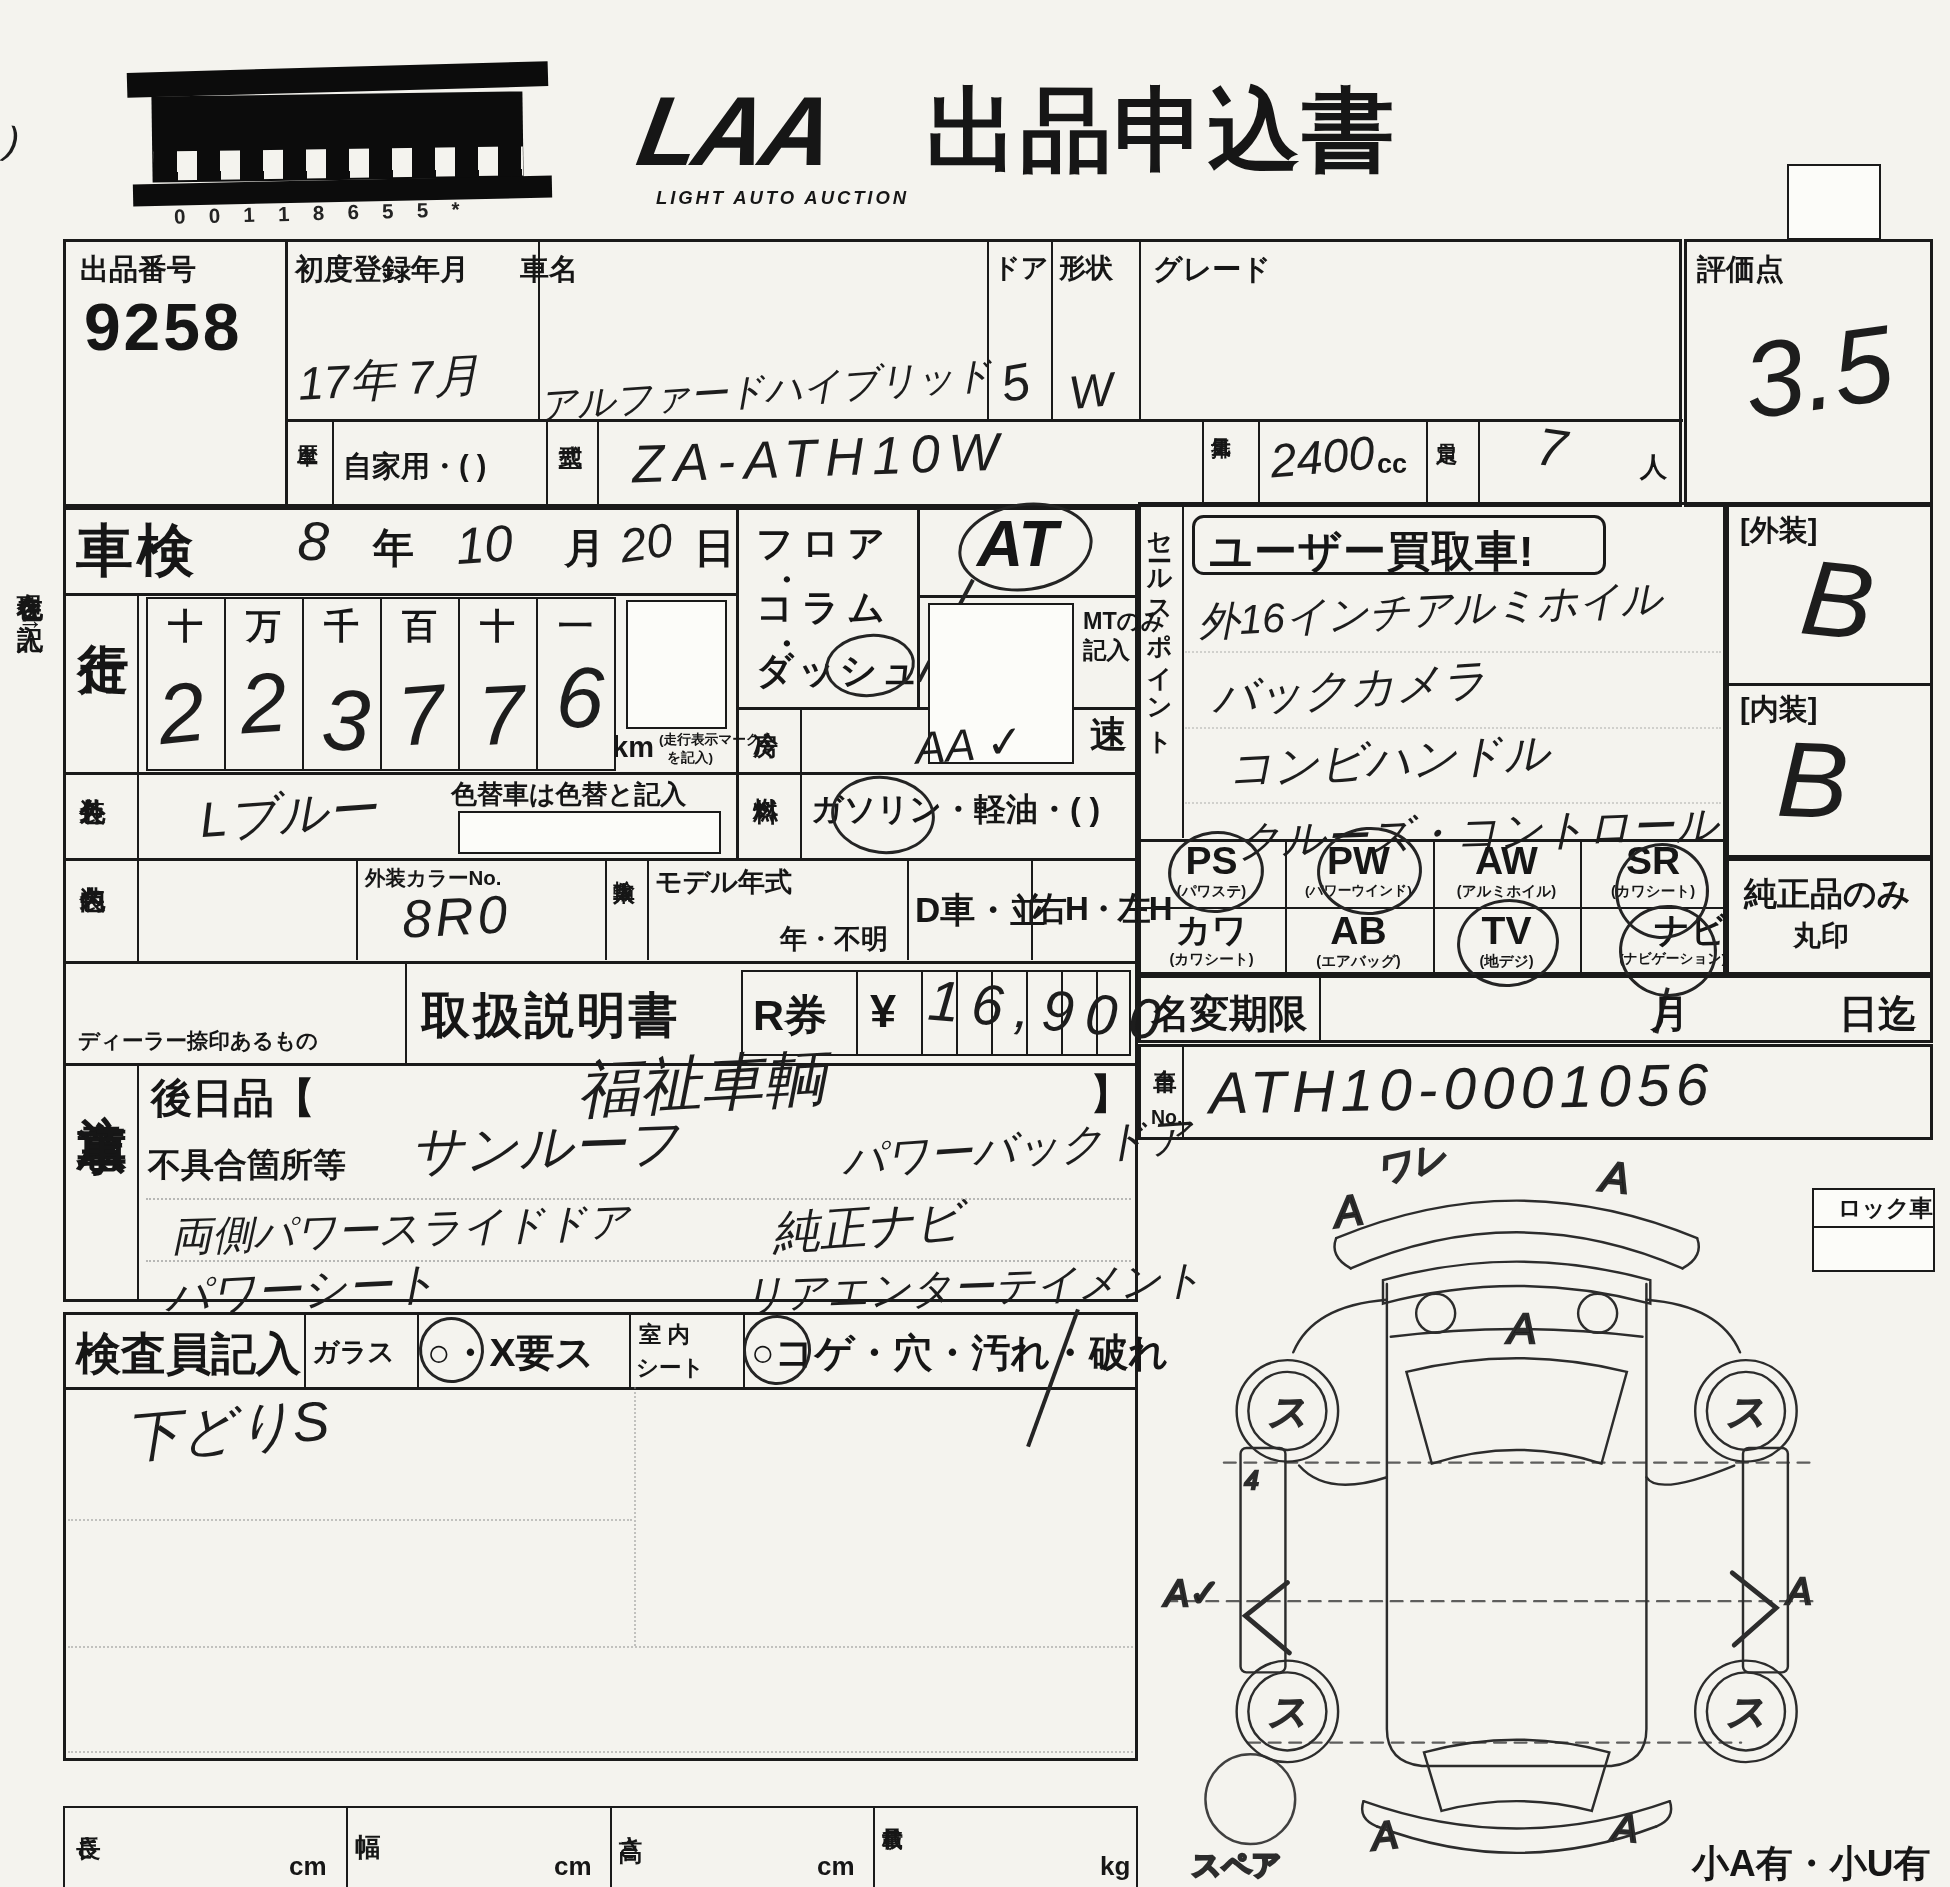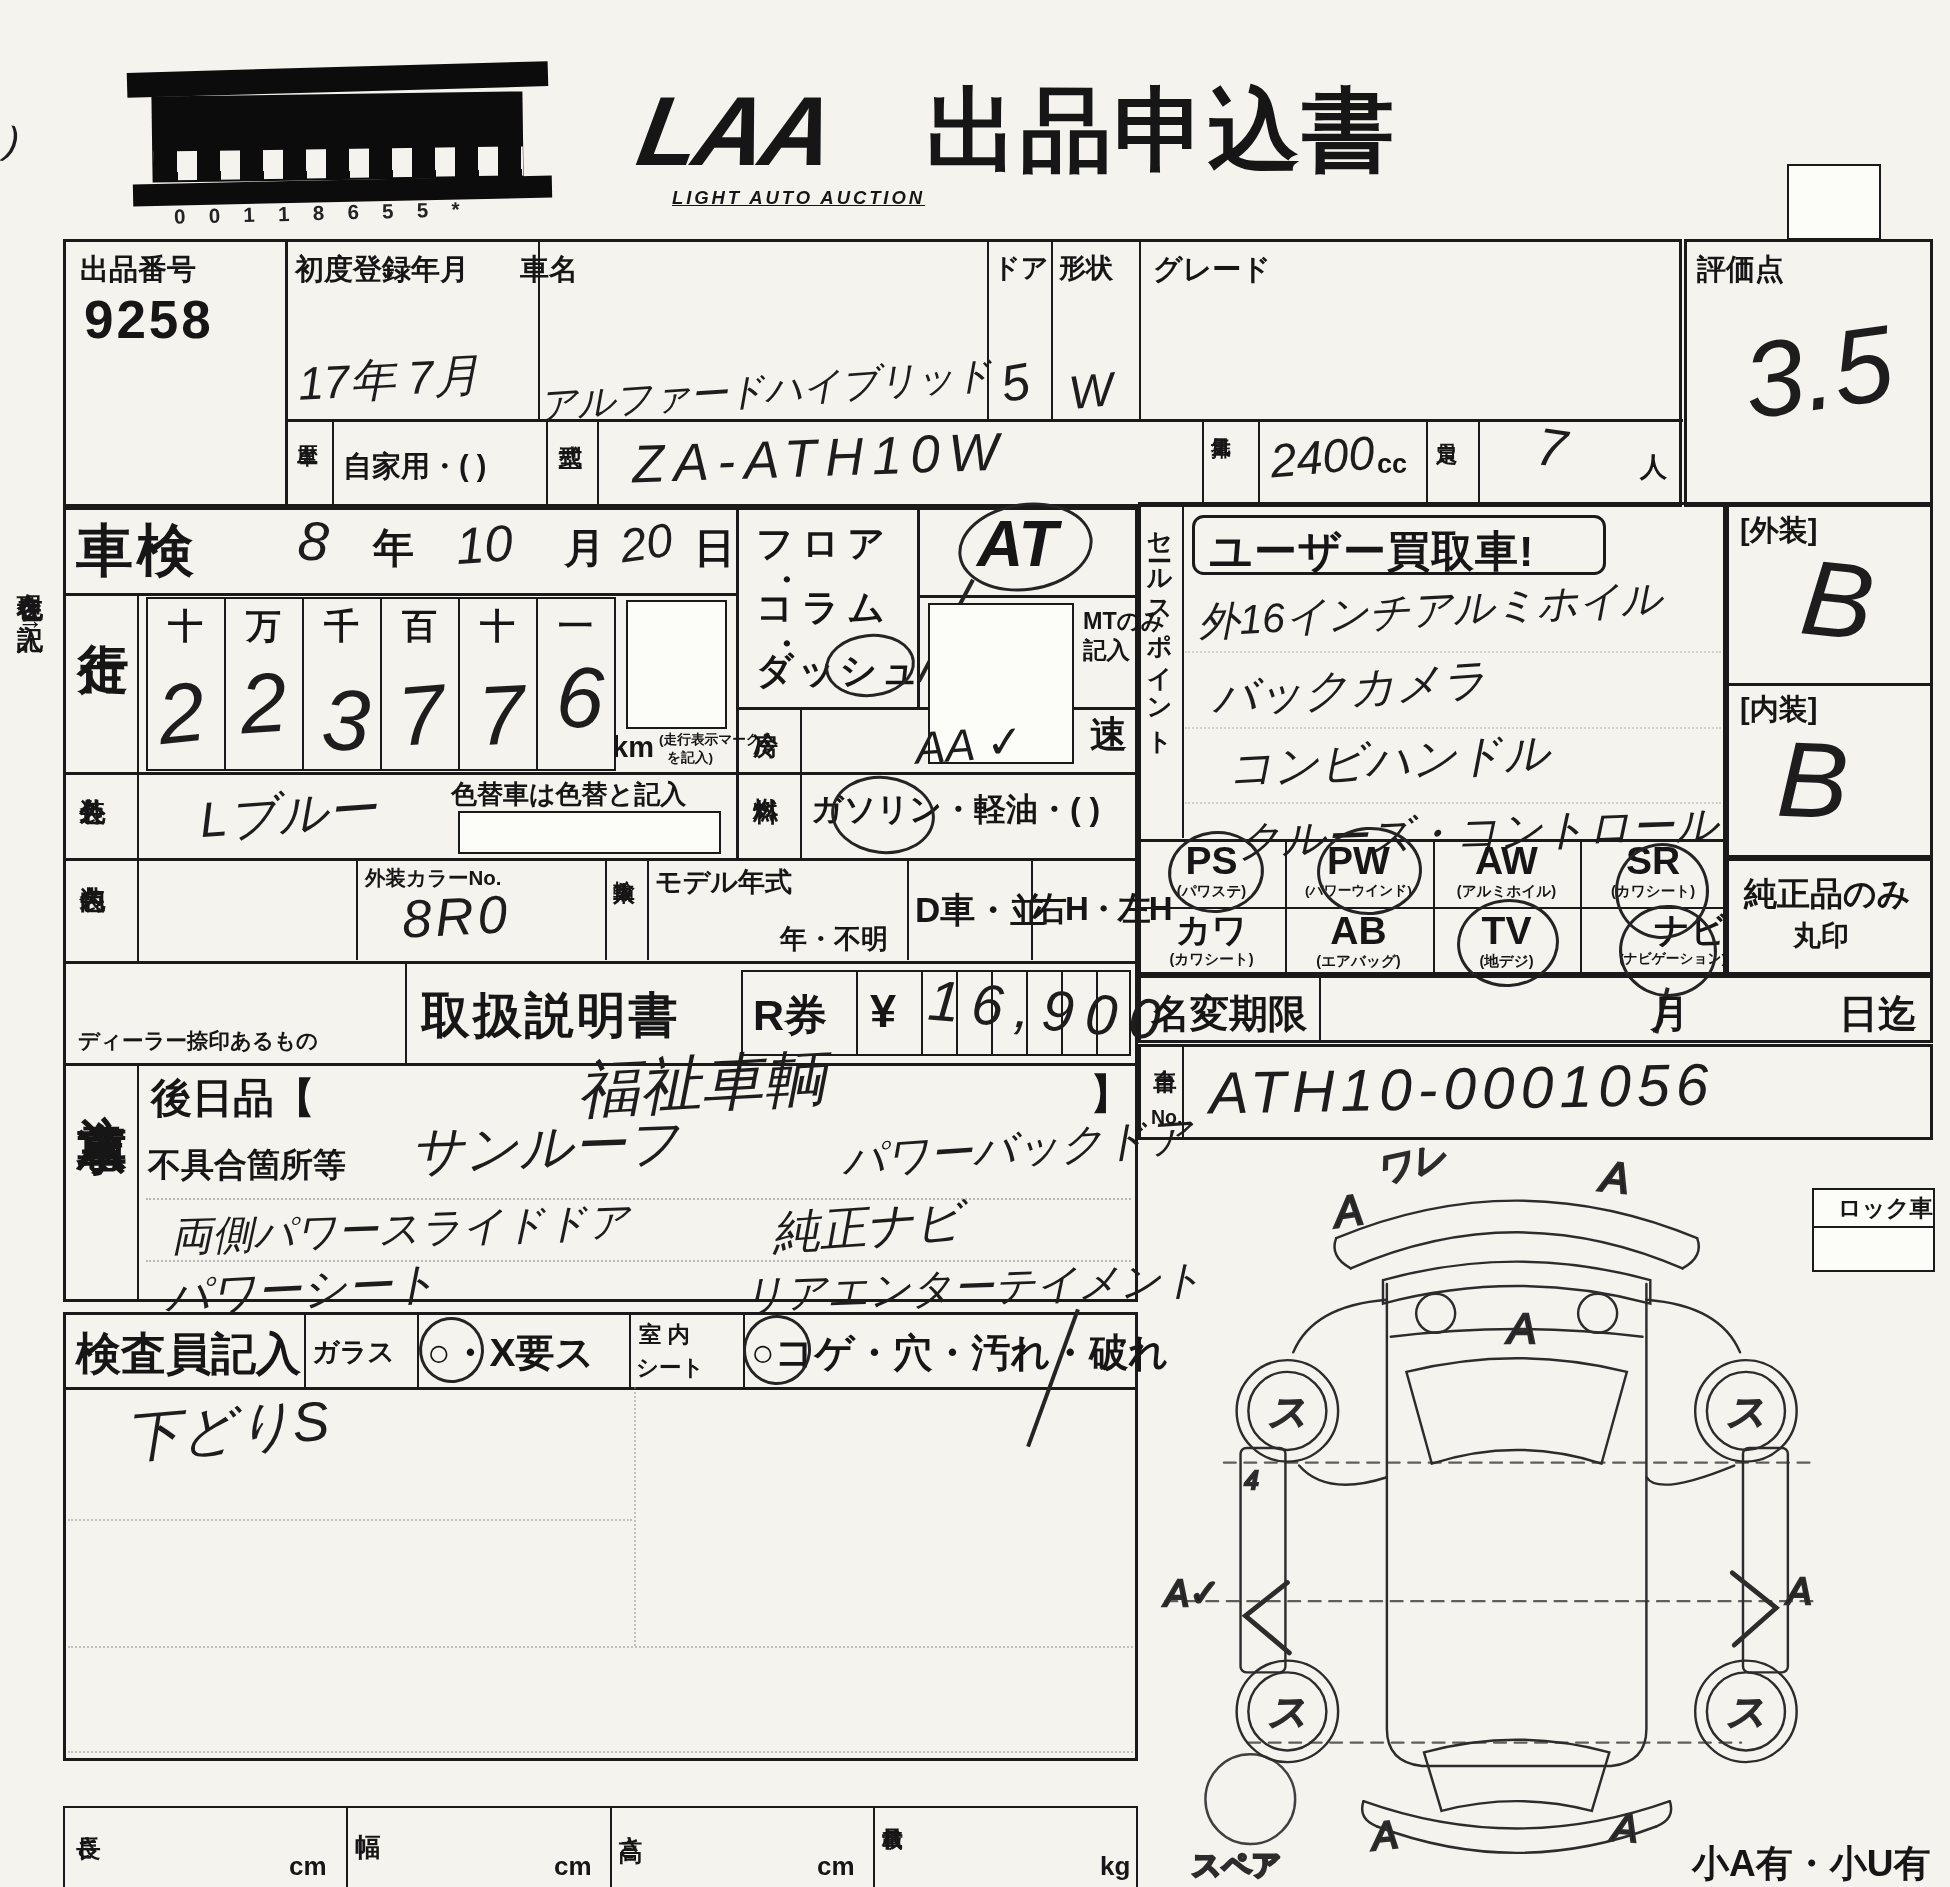--- a/index.html
+++ b/index.html
@@ -31,34 +31,34 @@
 
   <div class="abs" style="left:125px;top:59px;width:434px;height:156px;">
     <div class="abs" style="left:2px;top:7.8px;width:421px;height:25px;background:#0c0c0c;transform:rotate(-1.6deg);"></div>
     <div class="abs" style="left:27px;top:35px;width:371px;height:86px;background:#0c0c0c;transform:rotate(-0.8deg);"></div>
     <div class="abs" style="left:29px;top:90px;width:369px;height:29px;background:repeating-linear-gradient(90deg,#0c0c0c 0 23.4px,#f4f3ee 23.4px 43px);transform:rotate(-0.8deg);"></div>
     <div class="abs" style="left:7.8px;top:121px;width:419px;height:21.5px;background:#0c0c0c;transform:rotate(-1.2deg);"></div>
     <div class="abs" style="left:49px;top:142px;font-size:20.5px;font-weight:700;letter-spacing:8.8px;color:#232323;transform:rotate(-1.5deg);">0 0 1 1 8 6 5 5 *</div>
   </div>
 
   <div class="abs" style="left:640px;top:82px;font-size:98px;font-weight:900;font-style:italic;letter-spacing:-3.9px;transform:skewX(-10deg);line-height:1;">LAA</div>
-  <div class="abs" style="left:672px;top:187px;font-size:18.5px;font-weight:800;font-style:italic;letter-spacing:2.9px;text-decoration:underline;">LIGHT AUTO AUCTION</div>
+  <div class="abs" style="left:656px;top:187px;font-size:18.5px;font-weight:800;font-style:italic;letter-spacing:2.9px;">LIGHT AUTO AUCTION</div>
   <div class="abs" style="left:926px;top:84px;font-size:92px;font-weight:900;letter-spacing:2px;line-height:1;">出品申込書</div>
   <div class="abs b2" style="left:1787px;top:164px;width:94px;height:76px;background:#fcfcf9;"></div>
 
   <div class="abs b4" style="left:63px;top:239px;width:1619px;height:268px;"></div>
   <div class="vl" style="left:285px;top:239px;height:268px;"></div>
   <div class="vl" style="left:538px;top:239px;height:180px;width:2px;"></div>
   <div class="vl" style="left:987px;top:239px;height:180px;width:2px;"></div>
   <div class="vl" style="left:1051px;top:239px;height:180px;width:2px;"></div>
   <div class="vl" style="left:1139px;top:239px;height:180px;width:2px;"></div>
   <div class="hl" style="left:285px;top:419px;width:1398px;"></div>
 
   <div class="abs lbl" style="left:80px;top:250px;font-size:29px;">出品番号</div>
-  <div class="abs" style="left:84px;top:289px;font-size:53px;font-weight:800;letter-spacing:2.9px;text-align:right;">9258</div>
+  <div class="abs" style="left:84px;top:289px;font-size:66px;font-weight:800;letter-spacing:2.9px;text-align:right;">9258</div>
   <div class="abs lbl" style="left:295px;top:250px;font-size:29px;">初度登録年月</div>
   <div class="abs hw" style="left:298px;top:349px;font-size:46px;transform:rotate(-3deg);">17年 7月</div>
   <div class="abs lbl" style="left:520px;top:250px;font-size:29px;">車名</div>
   <div class="abs hw" style="left:538px;top:365px;font-size:38px;letter-spacing:-1px;transform:rotate(-4deg);">アルファードハイブリッド</div>
   <div class="abs lbl" style="left:993px;top:250px;font-size:27px;">ドア</div>
   <div class="abs hw" style="left:1001px;top:353px;font-size:51px;transform:rotate(-10deg);">5</div>
   <div class="abs lbl" style="left:1059px;top:250px;font-size:27px;">形状</div>
   <div class="abs hw" style="left:1069px;top:363px;font-size:47px;transform:rotate(-6deg);">W</div>
   <div class="abs lbl" style="left:1153px;top:250px;font-size:29px;">グレード</div>
 

